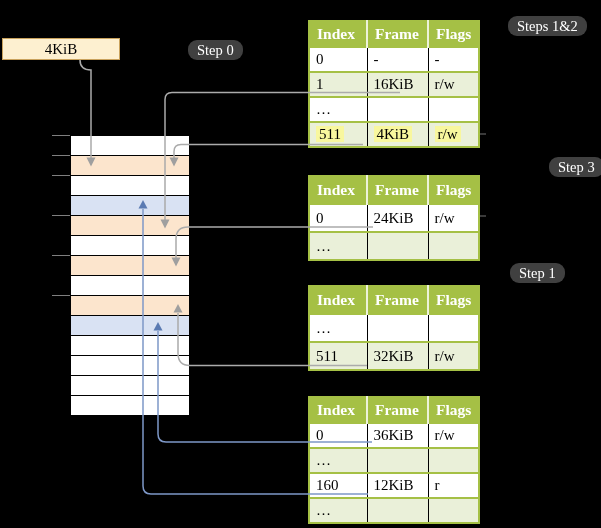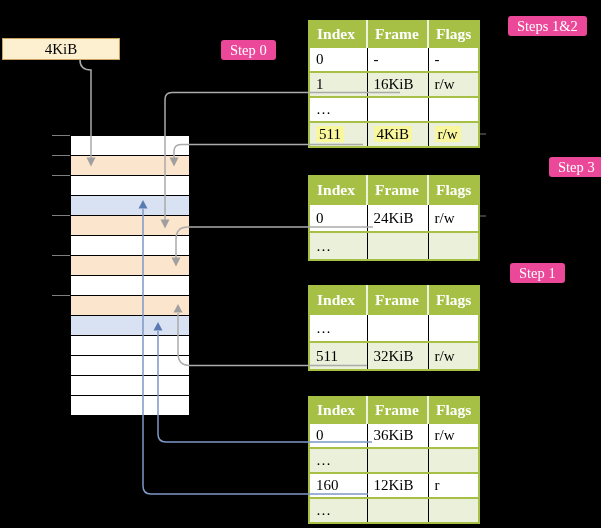--- a/index.html
+++ b/index.html
@@ -10,25 +10,25 @@
 
   
   #label-4kib {
     position:absolute; left:2px; top:38px; width:116px; height:20px;
     background:#fdf0d0; border:1px solid #c9a25c; color:#000;
     font-size:15px; line-height:20px; text-align:center; z-index:3;
   }
 
   
   .badge {
-    position:absolute; background:#ec4899; color:#fff;
+    position:absolute; background:#404040; color:#fff;
     font-size:14.5px; line-height:18px; padding:1px 9px;
-    border-radius:3px; z-index:3; white-space:nowrap;
-  }
-  #badge-step0   { left:188px; top:40px;margin-left:33px;  }
+    border-radius:9px; z-index:3; white-space:nowrap;
+  }
+  #badge-step0   { left:188px; top:40px;  }
   #badge-steps12 { left:508px; top:16px;  }
   #badge-step3   { left:517px; top:157px;margin-left:32px; }
   #badge-step4   { left:510px; top:263px; }
 
   
   #memory-stack {
     position:absolute; left:70px; top:135px; width:118px;
     border:1px solid #000; z-index:1; background:#fff;
   }
   .mrow { height:19px; border-top:1px solid #000; }

